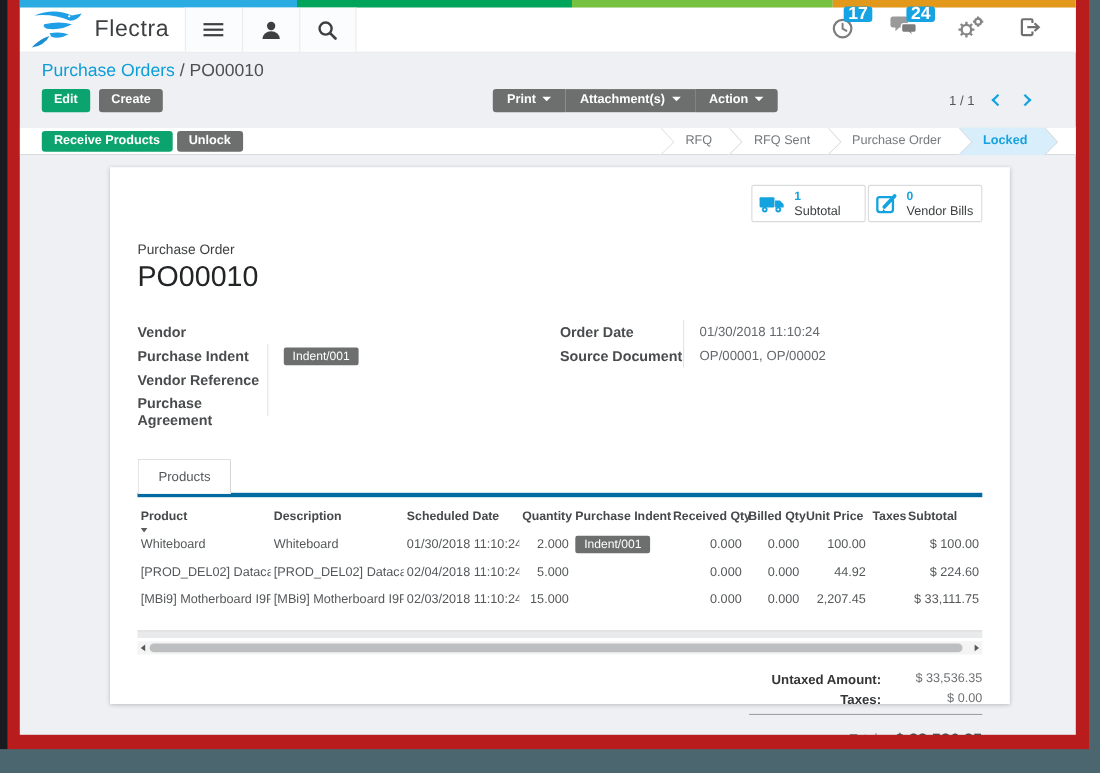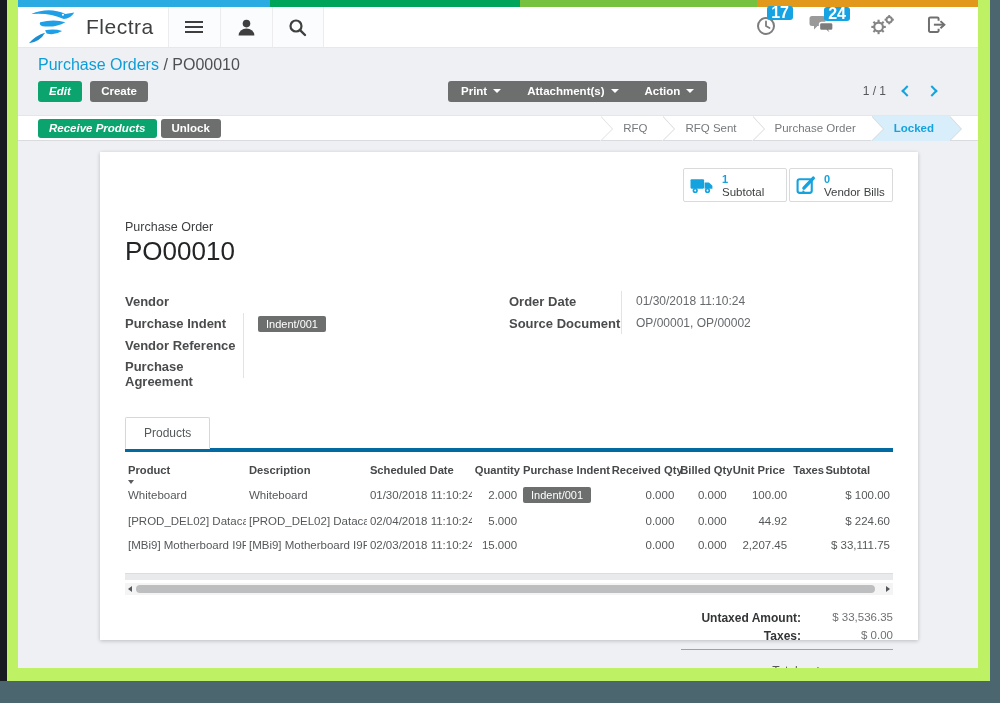--- a/index.html
+++ b/index.html
@@ -1,20 +1,20 @@
 <!DOCTYPE html>
 <html><head>
 <meta charset="utf-8">
 <style>
   * { box-sizing: border-box; margin: 0; padding: 0; }
   html,body { width:1000px; height:703px; font-family:"Liberation Sans", sans-serif; }
   body { background:#4b666e; position:relative; overflow:hidden; }
 
   .shadow-strip { position:absolute; left:0; top:0; width:7px; height:681px; background:#181c21; }
-  .frame { position:absolute; left:7px; top:0; width:983px; height:681px; background:#bef264; }
+  .frame { position:absolute; left:7px; top:0; width:983px; height:681px; background:#b91c1c; }
   .app { position:absolute; left:11px; top:0; width:960px; height:668px; background:#eef0f4; overflow:hidden; }
 
   
   .stripe { height:7px; display:flex; }
   .stripe div { height:100%; }
   .st-blue { width:252px; background:#2aabe2; }
   .st-green { width:250px; background:#00a45a; }
   .st-lgreen { width:237px; background:#76c13f; }
   .st-orange { flex:1; background:#e2991b; }
 
@@ -30,21 +30,21 @@
   .nav-icon { position:relative; cursor:pointer; }
   .nav-badge { position:absolute; top:-7px; right:-14px; background:#16a3e4; color:#fff; font-size:16px; font-weight:bold; padding:1px 4px; border-radius:3px; line-height:12px; }
 
   
   .control-zone { height:67px; padding:8px 20px 0 20px; }
   .breadcrumb { font-size:16px; }
   .bc-link { color:#0d9ed8; cursor:pointer; }
   .bc-sep, .bc-current { color:#4d4f52; }
   .toolbar { position:relative; margin-top:7px; height:22px; }
   .btn { display:inline-block; font-size:11.5px; font-weight:bold; color:#fff; padding:4px 11px; border-radius:3px; cursor:pointer; line-height:13px; }
-  .btn-green { background:#0ca46e;font-style:italic; }
+  .btn-green { background:#0ca46e; }
   .btn-gray { background:#6d6e6e; }
   .btn + .btn { margin-left:4px; }
   .btn-group-center { position:absolute; left:410px; top:0; display:flex; }
   .btn-group-center .btn { border-radius:0; margin:0; padding:4px 13px; }
   .btn-group-center .btn:first-child { border-radius:3px 0 0 3px; }
   .btn-group-center .btn:last-child { border-radius:0 3px 3px 0; }
   .caret-down { display:inline-block; width:0; height:0; border-left:4px solid transparent; border-right:4px solid transparent; border-top:4px solid #fff; margin-left:6px; vertical-align:2px; }
   .pager { position:absolute; right:22px; top:3px; display:flex; align-items:center; gap:17px; font-size:12px; color:#55585a; }
   .chev { display:inline-block; width:8px; height:8px; cursor:pointer; }
   .chev-left { border-left:2px solid #14a3de; border-bottom:2px solid #14a3de; transform:rotate(45deg); }

